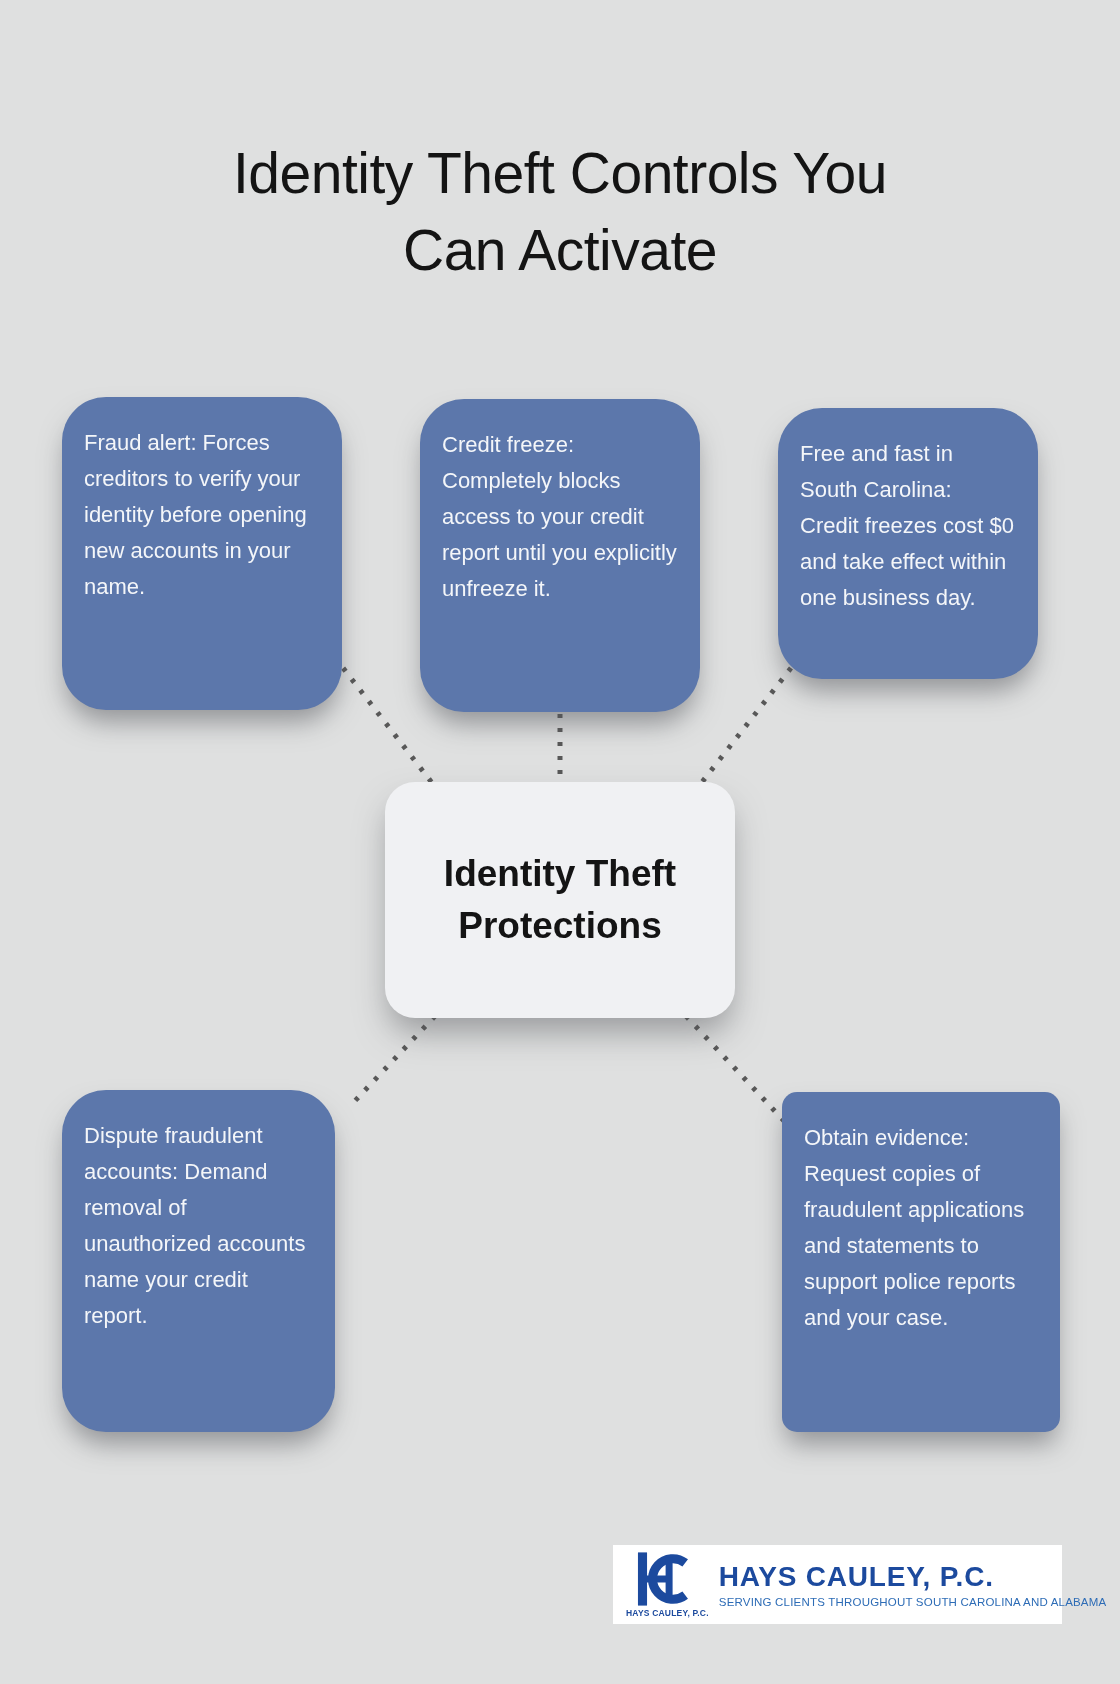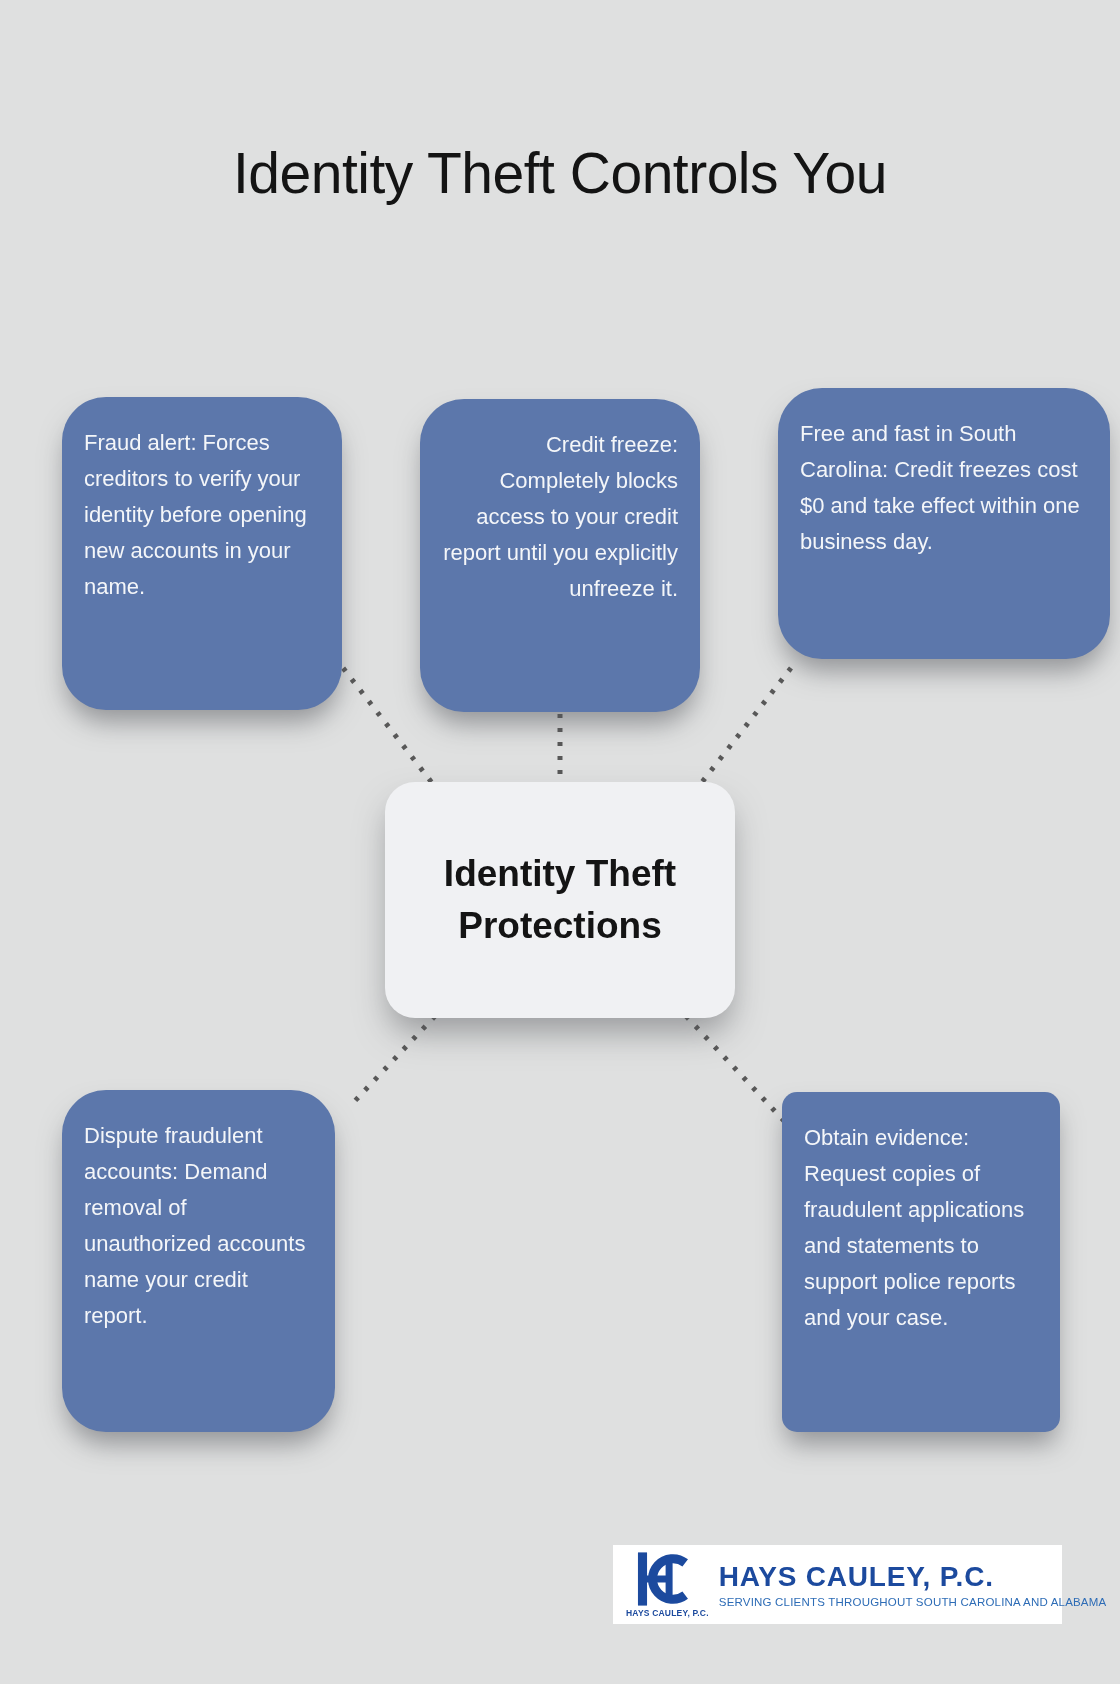--- a/index.html
+++ b/index.html
@@ -38,22 +38,22 @@
     position:absolute;
     background:var(--node-blue);
     border-radius:44px;
     color:var(--node-text);
     font-size:22px;
     line-height:36px;
     padding:28px 22px 24px 22px;
     box-shadow:0 16px 26px -4px rgba(85,88,92,0.55);
   }
   #node-fraud-alert   {left:62px;  top:397px; width:280px; height:313px;}
-  #node-credit-freeze {left:420px; top:399px; width:280px; height:313px;text-align:right;}
-  #node-free-fast     {left:778px; top:388px; width:332px; height:271px;}
+  #node-credit-freeze {left:420px; top:399px; width:280px; height:313px;}
+  #node-free-fast     {left:778px; top:408px; width:260px; height:271px;}
   #node-dispute       {left:62px;  top:1090px;width:273px; height:342px;}
   #node-evidence      {left:782px; top:1092px;width:278px; height:340px;border-radius:15px;}
   .center-node{
     position:absolute;
     left:385px;top:782px;width:350px;height:236px;
     background:var(--center-bg);
     border-radius:30px;
     box-shadow:0 18px 32px -4px rgba(85,88,92,0.5);
     display:flex;align-items:center;justify-content:center;
     text-align:center;
@@ -89,20 +89,21 @@
     letter-spacing:0.2px;margin-top:3px;white-space:nowrap;
   }
 </style>
 </head>
 <body>
 
 <div id="canvas">
 
   <div class="title">
     <div>Identity Theft Controls You</div>
+    <div>Can Activate</div>
   </div>
 
   <svg id="connector-svg" viewBox="0 0 1120 1684" xmlns="http://www.w3.org/2000/svg">
     <line x1="326" y1="646" x2="436" y2="788"></line>
     <line x1="560" y1="714" x2="560" y2="780"></line>
     <line x1="791" y1="668" x2="699" y2="786"></line>
     <line x1="435" y1="1016" x2="352" y2="1104"></line>
     <line x1="686" y1="1016" x2="785" y2="1122"></line>
   </svg>
 

